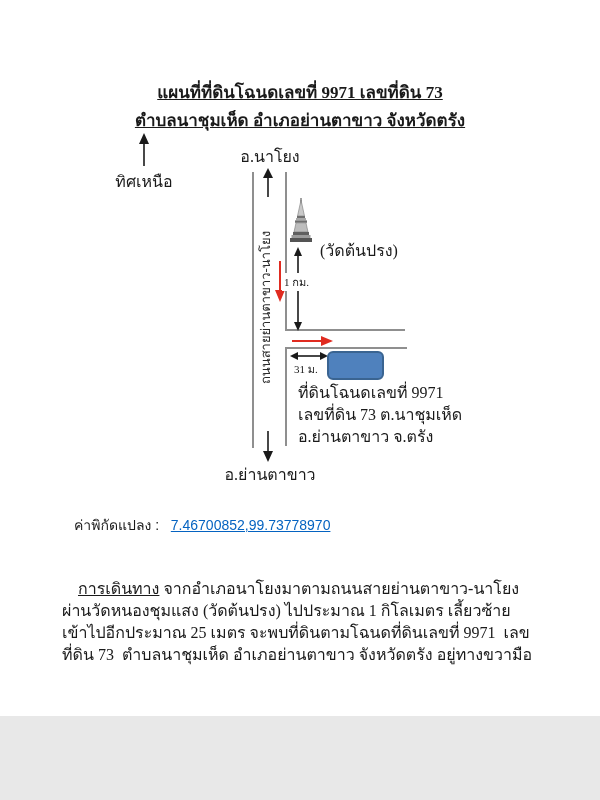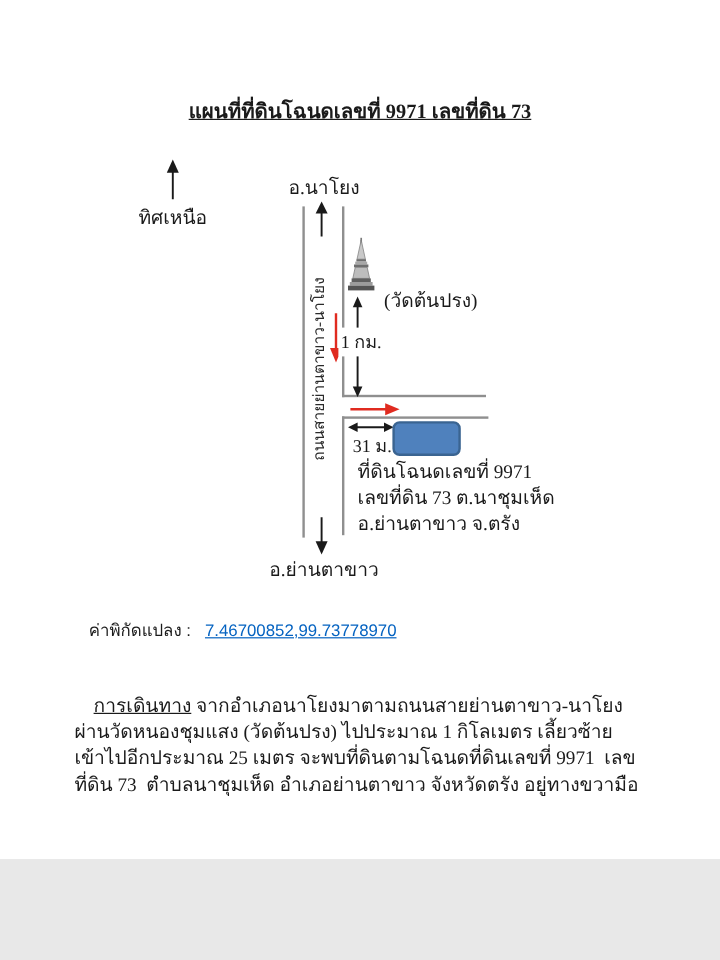--- a/index.html
+++ b/index.html
@@ -28,21 +28,21 @@
   .rotated-road-name {
     width: 136px; height: 16px;
     text-align: center;
     font-size: 13px;
     white-space: nowrap;
     transform: rotate(-90deg);
     transform-origin: center center;
     color: #2a2a2a;
   }
   .dist-label {
-    font-size: 15px;
+    font-size: 11px;
     background: #ffffff;
     padding: 0 2px;
     white-space: nowrap;
   }
   .plot-rect {
     width: 57px; height: 29px;
     background: #4f81bd;
     border: 2px solid #3a6491;
     border-radius: 6px;
   }
@@ -67,20 +67,21 @@
   }
   .directions .lead { text-decoration: underline; }
   svg { display: block; }
 </style>
 </head>
 <body>
 
 <div class="page">
 
   <div class="abs title-line" style="top:78px">แผนที่ที่ดินโฉนดเลขที่ 9971 เลขที่ดิน 73</div>
+  <div class="abs title-line" style="top:106px">ตำบลนาชุมเห็ด อำเภอย่านตาขาว จังหวัดตรัง</div>
 
   <div class="abs" style="left:136px; top:132px">
     <svg width="16" height="36" viewBox="0 0 16 36">
       <line x1="8" y1="34" x2="8" y2="9" stroke="#1a1a1a" stroke-width="1.6"></line>
       <polygon points="8,1 3,12 13,12" fill="#1a1a1a"></polygon>
     </svg>
   </div>
   <div class="abs map-label map-label-center" style="left:220px; top:144px; width:100px">อ.นาโยง</div>
 
   <div class="abs map-label map-label-center" style="left:94px; top:169px; width:100px">ทิศเหนือ</div>

